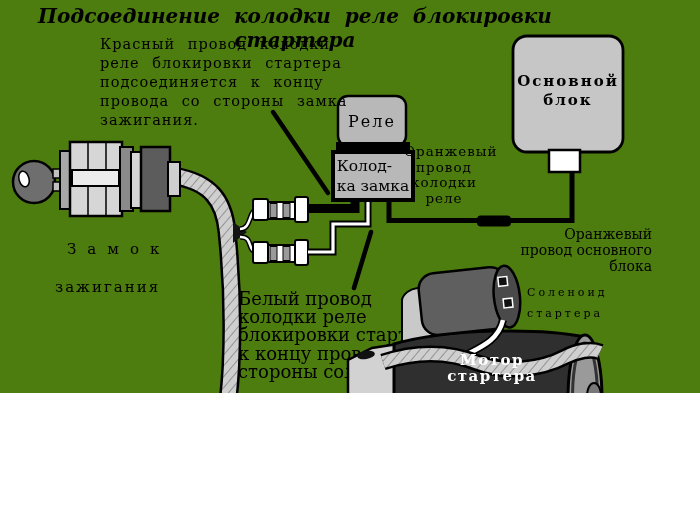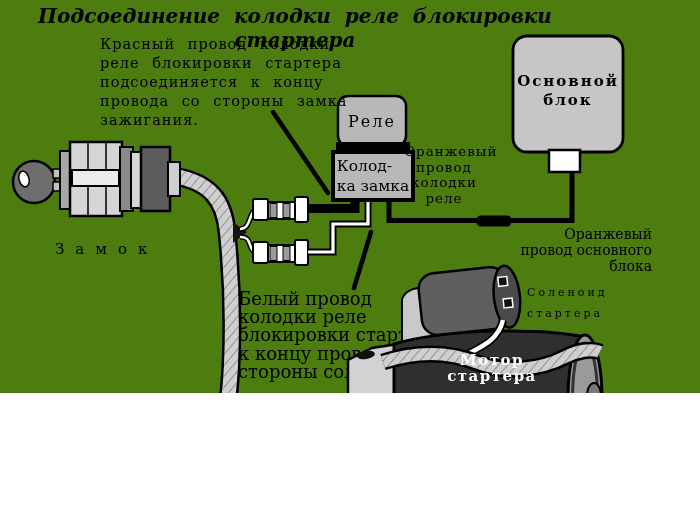--- a/index.html
+++ b/index.html
@@ -8,21 +8,21 @@
   #art{position:absolute;left:0;top:0;z-index:1;}
   .note{position:absolute;white-space:pre-line;color:#000;z-index:2;}
   #title{position:absolute;left:35px;top:4px;width:520px;text-align:center;
          font-size:20px;font-weight:bold;font-style:italic;word-spacing:7px;z-index:2;}
   #note-red{left:100px;top:35px;font-size:14.5px;line-height:19px;letter-spacing:1px;word-spacing:7px;}
   #note-orange-relay{left:404px;top:144px;width:80px;text-align:center;font-size:13.5px;line-height:15.5px;letter-spacing:1px;}
   #note-orange-main{right:48px;top:226px;width:180px;text-align:right;font-size:14px;line-height:16px;}
   #note-solenoid{left:527px;top:282px;font-size:11px;line-height:21px;letter-spacing:3px;}
   #note-white{left:238px;top:290px;font-size:18px;line-height:18.2px;z-index:0;}
   #note-lock{left:55px;top:221px;font-size:15px;line-height:19px;}
-  #note-lock .l1{letter-spacing:11px;}
+  #note-lock .l1{letter-spacing:11px;margin-left:12px;}
   #note-lock .l2{letter-spacing:2px;}
   #label-relay{position:absolute;left:338px;top:96px;width:68px;height:50px;display:flex;
       align-items:center;justify-content:center;font-size:16px;letter-spacing:2px;z-index:2;}
   #label-kolodka{position:absolute;left:333px;top:152px;width:80px;height:48px;display:flex;flex-direction:column;
       align-items:center;justify-content:center;font-size:15.5px;white-space:pre-line;line-height:20px;z-index:2;}
   #label-main{position:absolute;left:513px;top:36px;width:110px;height:110px;display:flex;
       align-items:center;justify-content:center;text-align:center;font-size:15px;font-weight:bold;
       letter-spacing:2px;white-space:pre-line;line-height:19px;z-index:2;}
   #label-motor{position:absolute;left:430px;top:352px;width:124px;text-align:center;color:#fff;
       font-weight:bold;font-size:15px;line-height:16px;letter-spacing:1.5px;white-space:pre-line;z-index:2;}
@@ -172,17 +172,18 @@
 стартера</div>
 
   <div id="note-white" class="note">Белый провод
 колодки реле
 блокировки стартера
 к концу провода со
 стороны соленоида</div>
 
   <div id="note-lock" class="note">
     <div class="l1">Замок</div>
+    <div class="l2">зажигания</div>
   </div>
 
   <div id="label-motor">Мотор
 стартера</div>
 </div>
 
 </body></html>

